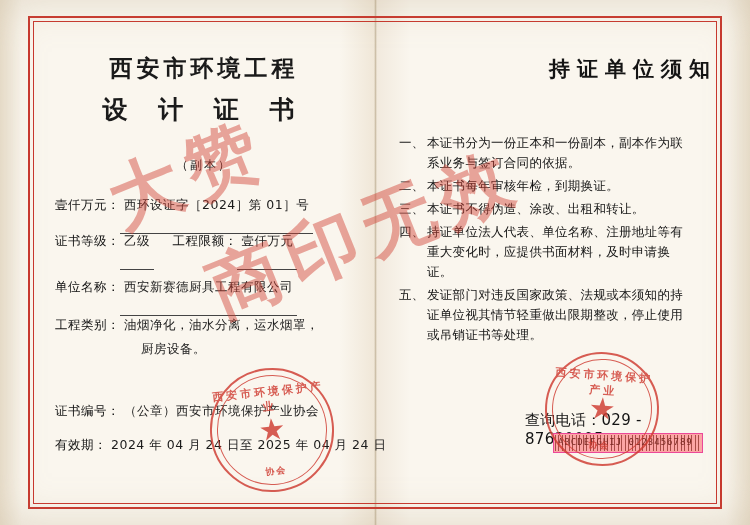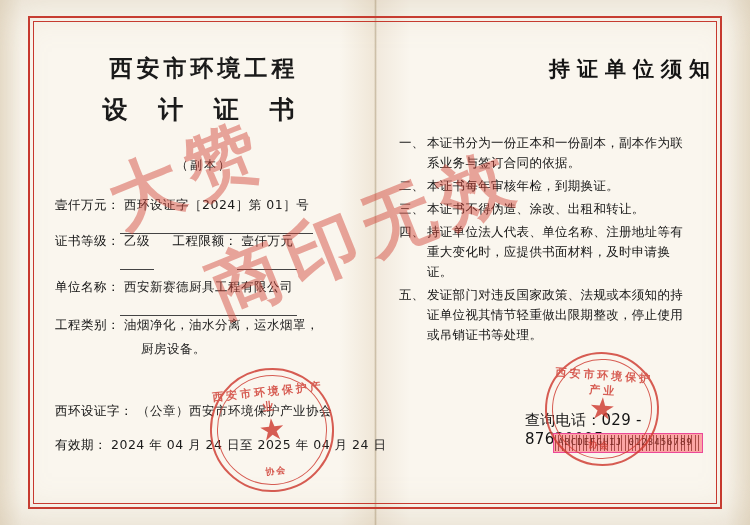--- a/index.html
+++ b/index.html
@@ -311,21 +311,21 @@
     </div>
 
     <div class="field row-cat">
       <span class="label">工程类别：</span><span class="val nb">油烟净化，油水分离，运水烟罩，</span>
     </div>
     <div class="field row-cat2">
       <span class="val nb">厨房设备。</span>
     </div>
 
     <div class="field row-issuer">
-      <span class="label">西环设证字：</span><span class="val nb">（公章）西安市环境保护产业协会</span>
+      <span class="label">证书编号：</span><span class="val nb">（公章）西安市环境保护产业协会</span>
     </div>
 
     <div class="field row-valid">
       <span class="label">有效期：</span><span class="val nb">2024 年 04 月 24 日至 2025 年 04 月 24 日</span>
     </div>
   </div>
 
   <div class="col col-right">
     <div class="title-right">持证单位须知</div>
 

